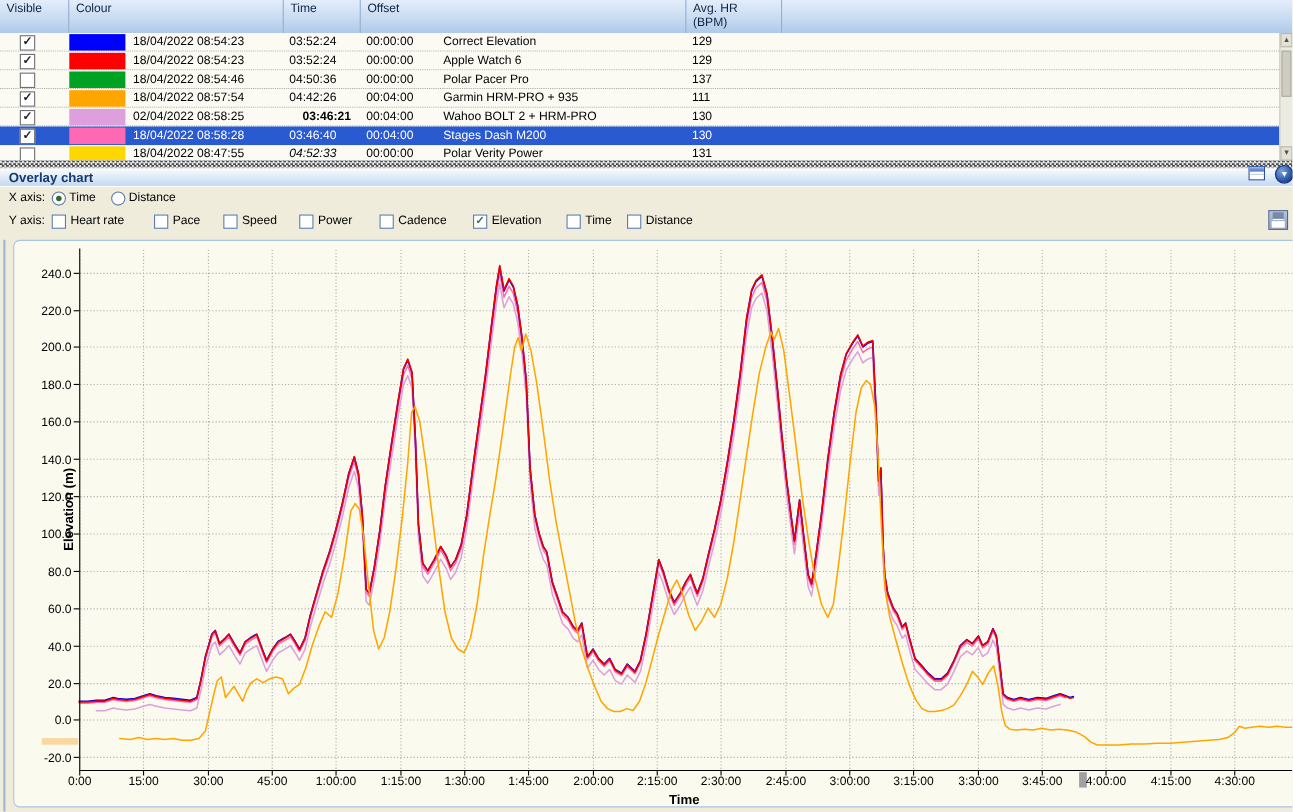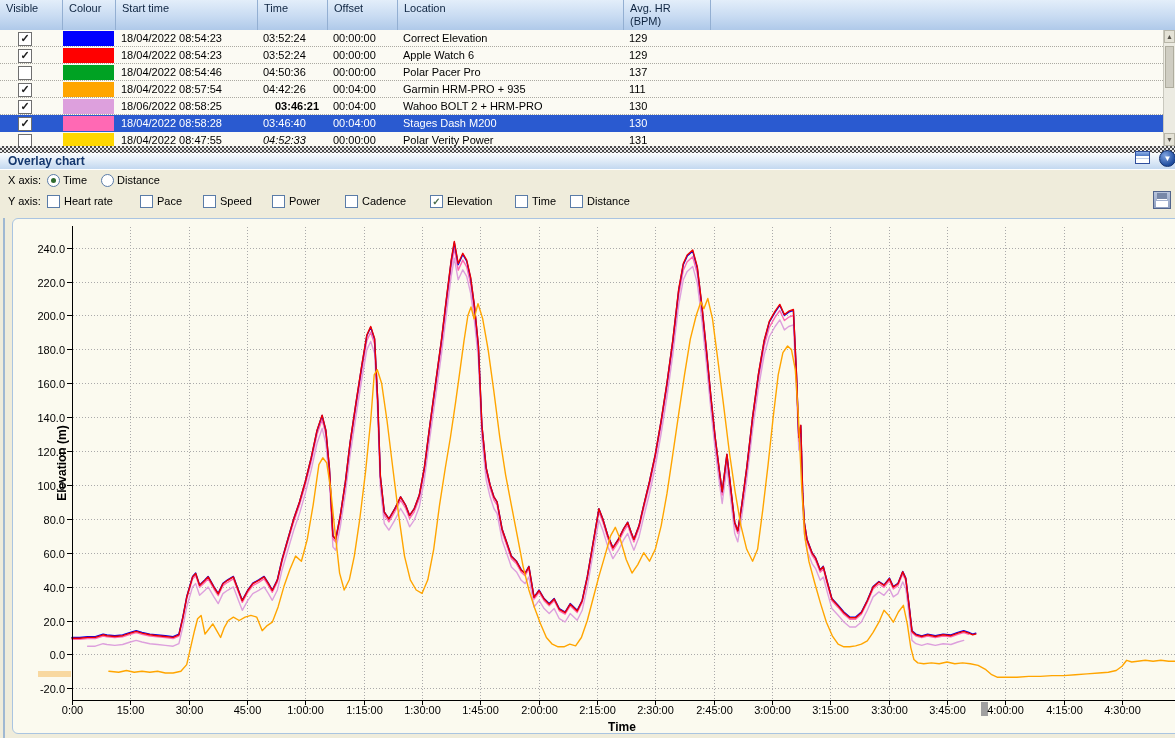--- a/index.html
+++ b/index.html
@@ -69,24 +69,22 @@
 </style>
 </head>
 <body>
 
 <div id="app">
 
   <div class="table-wrap">
     <div class="thead">
       <div class="hcell" style="left:0;width:62px"><span>Visible</span></div>
       <div class="hcell" style="left:62px;width:53px"><span>Colour</span></div>
-      <div class="hcell" style="left:115px;width:142px"><span>Start time</span></div>
       <div class="hcell" style="left:257px;width:70px"><span>Time</span></div>
       <div class="hcell" style="left:327px;width:70px"><span>Offset</span></div>
-      <div class="hcell" style="left:397px;width:226px"><span>Location</span></div>
       <div class="hcell" style="left:623px;width:87px">
           <span style="display:block;width:52px">Avg. HR (BPM)</span>
         </div>
       <div class="hcell" style="left:710px;width:453px"></div>
     </div>
     <div class="tbody">
         <div class="trow">
           <div class="cb">✓</div>
           <div class="sw" style="background: rgb(0, 0, 255);"></div>
           <span style="left: 121px;">18/04/2022 08:54:23</span>
@@ -118,21 +116,21 @@
           <div class="sw" style="background: rgb(255, 165, 0);"></div>
           <span style="left: 121px;">18/04/2022 08:57:54</span>
           <span style="left: 263px;">04:42:26</span>
           <span style="left: 333px;">00:04:00</span>
           <span style="left: 403px;">Garmin HRM-PRO + 935</span>
           <span style="left: 629px;">111</span>
         </div>
         <div class="trow">
           <div class="cb">✓</div>
           <div class="sw" style="background: rgb(221, 160, 221);"></div>
-          <span style="left: 121px;">18/06/2022 08:58:25</span>
+          <span style="left: 121px;">02/04/2022 08:58:25</span>
           <span style="left: 275px; font-weight: bold;">03:46:21</span>
           <span style="left: 333px;">00:04:00</span>
           <span style="left: 403px;">Wahoo BOLT 2 + HRM-PRO</span>
           <span style="left: 629px;">130</span>
         </div>
         <div class="trow sel">
           <div class="cb">✓</div>
           <div class="sw" style="background: rgb(255, 105, 180);"></div>
           <span style="left: 121px;">18/04/2022 08:58:28</span>
           <span style="left: 263px;">03:46:40</span>

